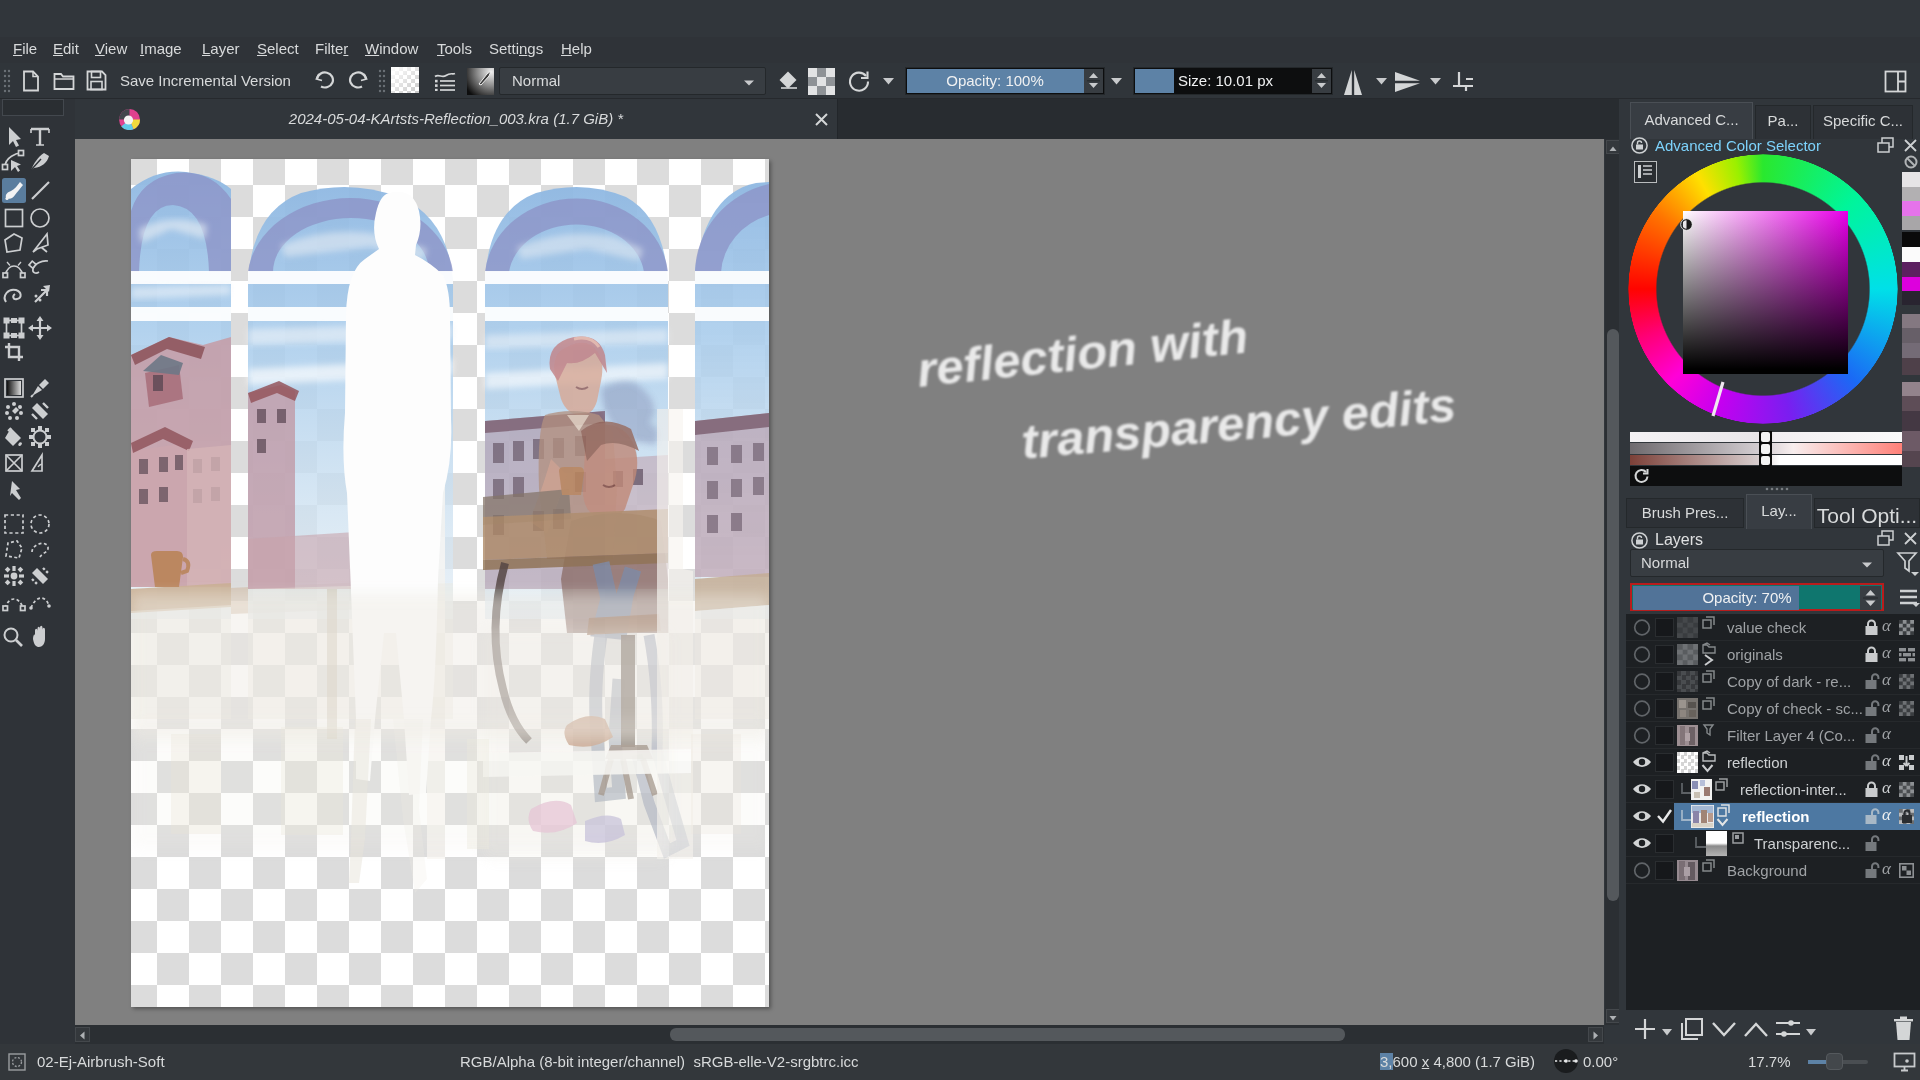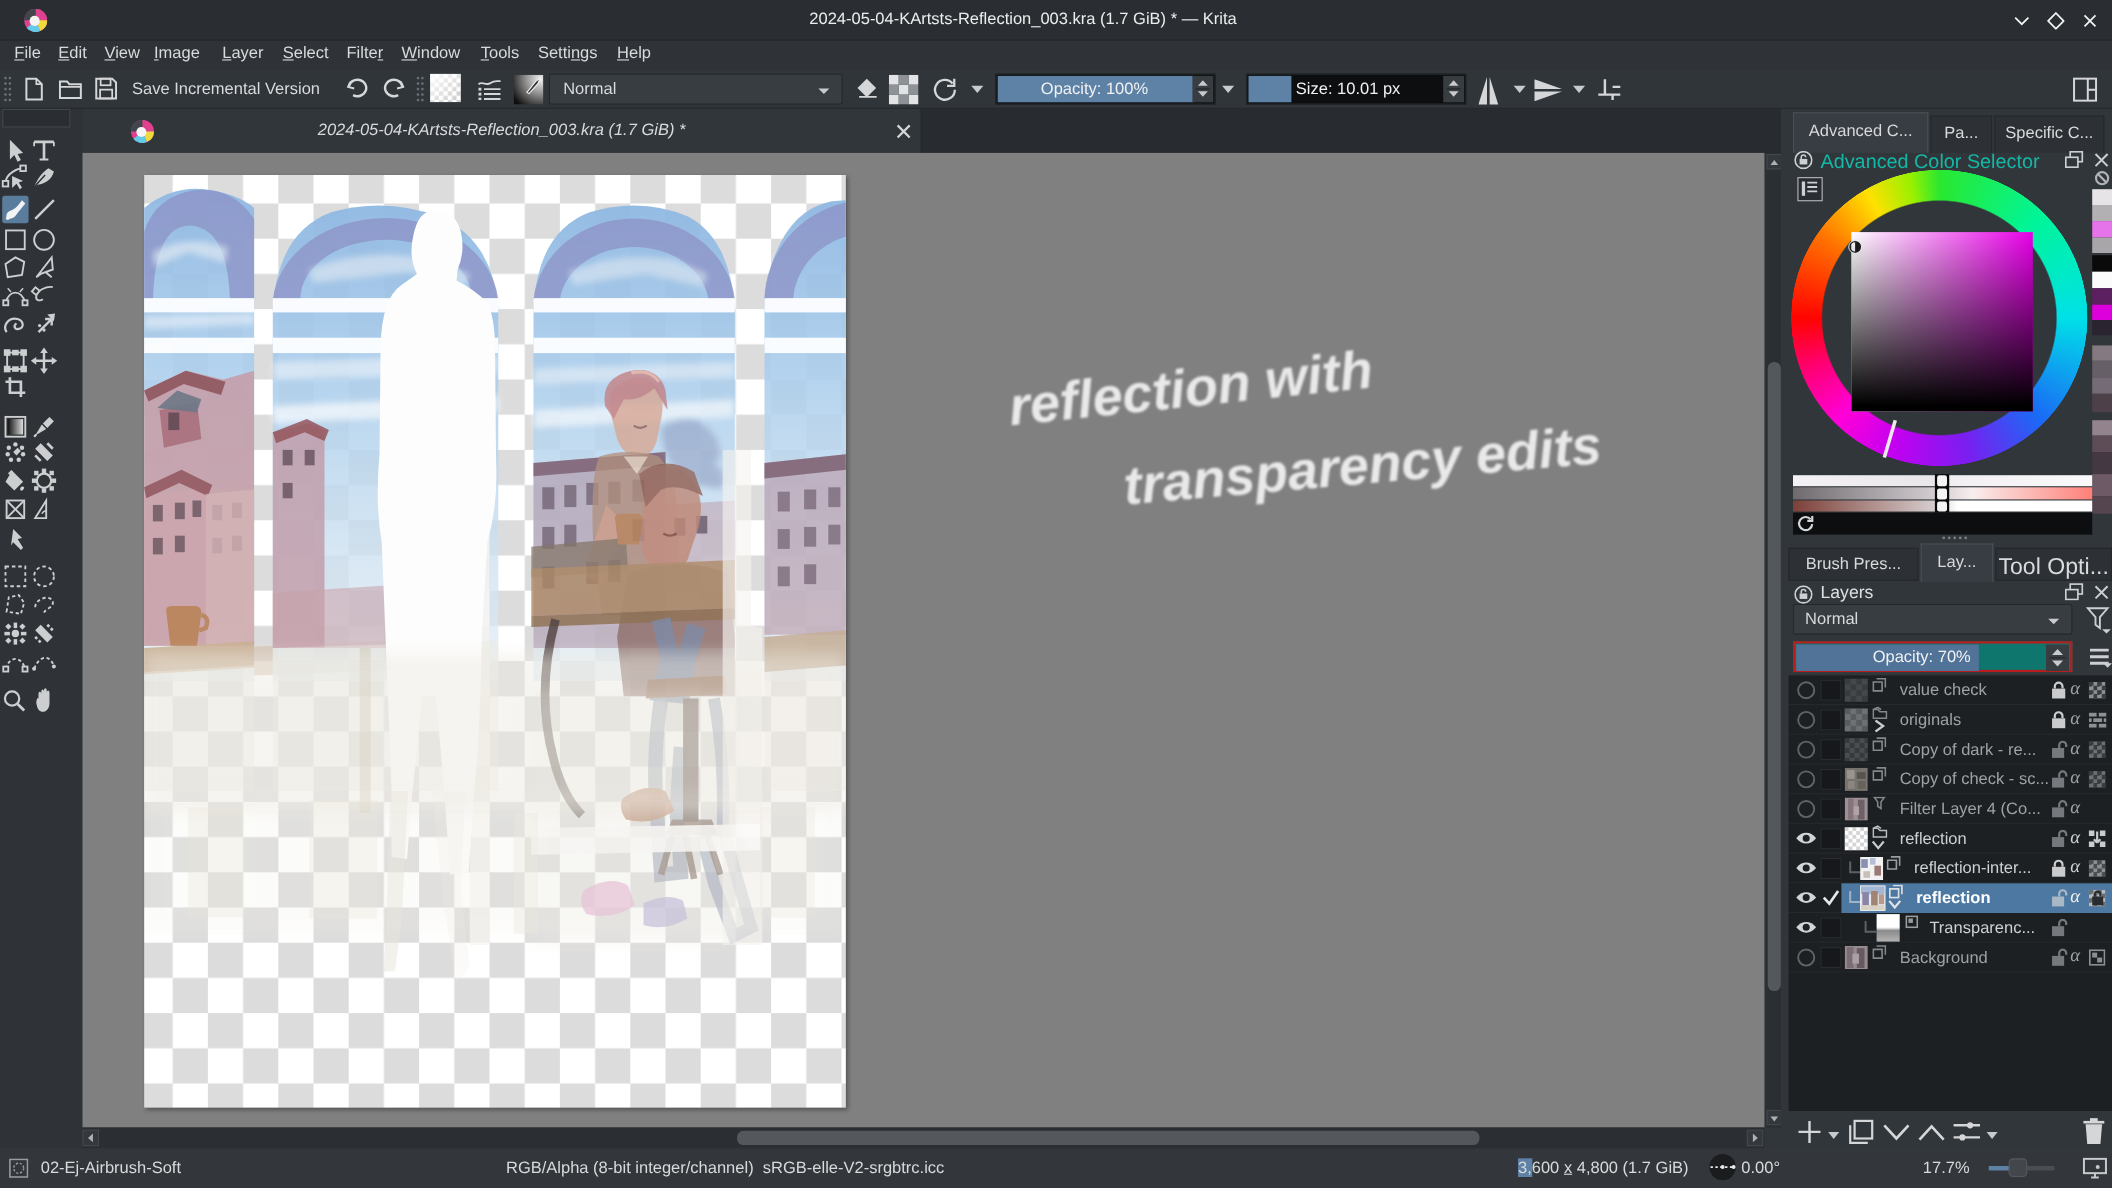--- a/index.html
+++ b/index.html
@@ -10,39 +10,20 @@
   .txt { color:#d8dadb; font-size:15px; }
   .lrow { left:0; width:294px; height:27px; border-bottom:1px solid #26292c; }
   .selbox { position:absolute; left:29px; top:4px; width:19px; height:19px; background:#16181b; border:1px solid #2a2d30; }
   .lname { position:absolute; top:5px; font-size:15px; white-space:nowrap; }
   .alpha { position:absolute; left:256px; top:2px; font-size:17px; font-style:italic; font-family:"Liberation Serif",serif; }
 </style>
 </head>
 <body>
 <div id="root">
 
-  <div class="abs" style="left:0;top:0;width:1920px;height:37px;background:#2a2e32;border-bottom:1px solid #222629;">
-    <svg class="abs" style="left:22px;top:8px;" width="21" height="21" viewBox="0 0 21 21">
-      <circle cx="10.5" cy="10.5" r="10.5" fill="#e0418e"></circle>
-      <path d="M10.5 10.5 L10.5 0 A10.5 10.5 0 0 0 0 10.5 Z" fill="#41464c"></path>
-      <path d="M10.5 10.5 L21 10.5 A10.5 10.5 0 0 1 14.5 20.2 Z" fill="#f0d93c"></path>
-      <path d="M10.5 10.5 L14.5 20.2 A10.5 10.5 0 0 1 2.2 17.4 Z" fill="#62cbe8"></path>
-      <circle cx="9.5" cy="11" r="4.6" fill="#f4f4f4"></circle>
-    </svg>
-    <div class="abs txt" style="left:0;top:0;width:1860px;height:36px;line-height:36px;text-align:center;color:#eceded;">2024-05-04-KArtsts-Reflection_003.kra (1.7 GiB) * — Krita</div>
-    <svg class="abs" style="left:1830px;top:11px;" width="16" height="16" viewBox="0 0 16 16">
-        <path d="M2 5 L8 11 L14 5" stroke="#f2f3f3" stroke-width="1.6" fill="none"></path>
-      </svg>
-    <svg class="abs" style="left:1861px;top:11px;" width="16" height="16" viewBox="0 0 16 16">
-        <rect x="3" y="3" width="10" height="10" transform="rotate(45 8 8)" stroke="#f2f3f3" stroke-width="1.6" fill="none"></rect>
-      </svg>
-    <svg class="abs" style="left:1892px;top:11px;" width="16" height="16" viewBox="0 0 16 16">
-        <path d="M3 3 L13 13 M13 3 L3 13" stroke="#f2f3f3" stroke-width="1.6" fill="none"></path>
-      </svg>
-  </div>
 
   <div class="abs" style="left:0;top:37px;width:1920px;height:26px;background:#2f3338;">
     <div class="txt" style="position:absolute;top:3px;left:13px;"><u>F</u>ile</div>
     <div class="txt" style="position:absolute;top:3px;left:53px;"><u>E</u>dit</div>
     <div class="txt" style="position:absolute;top:3px;left:95px;"><u>V</u>iew</div>
     <div class="txt" style="position:absolute;top:3px;left:140px;"><u>I</u>mage</div>
     <div class="txt" style="position:absolute;top:3px;left:202px;"><u>L</u>ayer</div>
     <div class="txt" style="position:absolute;top:3px;left:257px;"><u>S</u>elect</div>
     <div class="txt" style="position:absolute;top:3px;left:315px;">Filte<u>r</u></div>
     <div class="txt" style="position:absolute;top:3px;left:365px;"><u>W</u>indow</div>
@@ -694,21 +675,21 @@
     </div>
     <div class="abs" style="left:194px;top:6px;width:100px;height:34px;background:#2d3136;border:1px solid #24282b;border-bottom:none;">
       <div class="txt" style="position:absolute;left:0;top:6px;width:100%;text-align:center;font-size:15px;">Specific C...</div>
     </div>
 
     <svg class="abs" style="left:12px;top:38px;" width="17" height="17" viewBox="0 0 17 17">
         <circle cx="8.5" cy="8.5" r="7.6" fill="none" stroke="#cdd0d2" stroke-width="1.5"></circle>
         <rect x="5" y="7.5" width="7" height="5" fill="#cdd0d2"></rect>
         <path d="M6.5 7.5 V6 a2 2 0 0 1 4 0" fill="none" stroke="#cdd0d2" stroke-width="1.4"></path>
       </svg>
-    <div class="txt" style="position:absolute;left:36px;top:38px;font-size:18px;color:#14b8a6;">Advanced Color Selector</div>
+    <div class="txt" style="position:absolute;left:36px;top:38px;font-size:15px;color:#7dd3fc;">Advanced Color Selector</div>
     <svg class="abs" style="left:258px;top:38px;" width="18" height="16" viewBox="0 0 18 16">
         <rect x="5" y="1" width="11" height="9" fill="none" stroke="#cdd0d2" stroke-width="1.5"></rect>
         <rect x="1" y="6" width="11" height="9" fill="#31363b" stroke="#cdd0d2" stroke-width="1.5"></rect>
       </svg>
     <svg class="abs" style="left:284px;top:39px;" width="15" height="15" viewBox="0 0 15 15">
         <path d="M2 2 L13 13 M13 2 L2 13" stroke="#cdd0d2" stroke-width="1.8"></path>
       </svg>
 
     <div class="abs" style="left:15px;top:62px;width:23px;height:22px;border:1.5px solid #b9bcbe;background:#2a2e32;">
       <svg width="20" height="19" viewBox="0 0 20 19">

